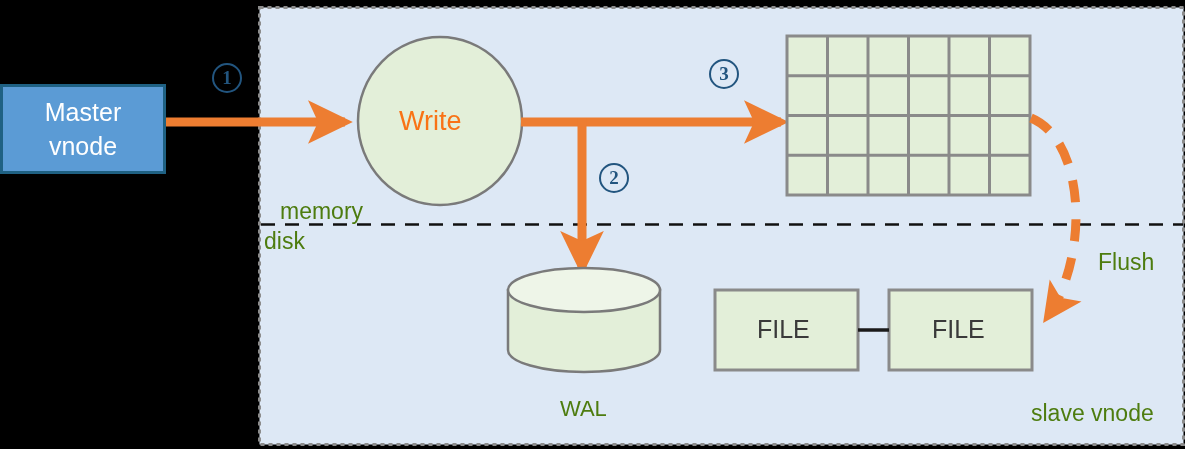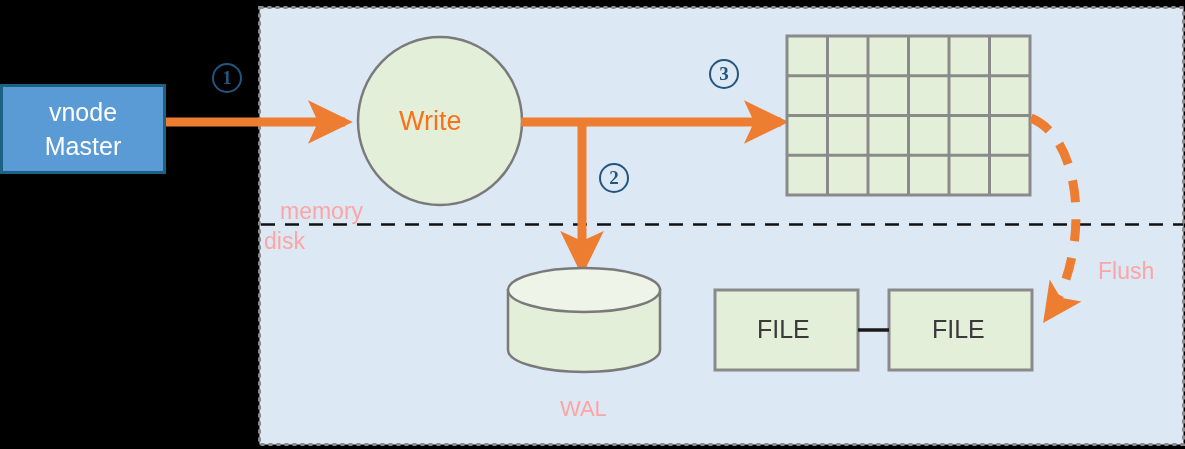--- a/index.html
+++ b/index.html
@@ -18,21 +18,21 @@
   #svg-layer {
     position: absolute;
     left: 0;
     top: 0;
     width: 1185px;
     height: 449px;
   }
   .lbl {
     position: absolute;
     white-space: nowrap;
-    color: #fca5a5;
+    color: #4d7c0f;
     font-family: "Liberation Sans", sans-serif;
   }
   .lbl-write {
     font-size: 27px;
     color: #f97316;
     left: 399px;
     top: 106px;
   }
   .lbl-memory {
     font-size: 23px;
@@ -46,21 +46,20 @@
   }
   .lbl-wal {
     font-size: 22px;
     left: 560px;
     top: 396px;
   }
   .lbl-flush {
     font-size: 23px;
     left: 1098px;
     top: 249px;
-    margin-top: 9px;
   }
   .lbl-slave {
     font-size: 23px;
     left: 1031px;
     top: 400px;
   }
   .lbl-file1 {
     font-size: 25px;
     color: #3a3a3a;
     left: 757px;
@@ -157,29 +156,30 @@
     </g>
 
     <rect x="715" y="290" width="143" height="80" fill="#e3efd9" stroke="#8a8a8a" stroke-width="3"></rect>
     <rect x="889" y="290" width="143" height="80" fill="#e3efd9" stroke="#8a8a8a" stroke-width="3"></rect>
     <line x1="858" y1="330" x2="889" y2="330" stroke="#1a1a1a" stroke-width="3.5"></line>
 
     <path d="M 1031 118 C 1085 140 1090 255 1048 316" fill="none" stroke="#ed7d31" stroke-width="9" stroke-dasharray="22 17" stroke-linecap="butt" marker-end="url(#arrowOrangeCurve)"></path>
   </svg>
 
   <div class="master-box">
+    <span>Master</span>
     <span>vnode</span>
-    <span>Master</span>
   </div>
 
   <div class="num num-1">1</div>
   <div class="num num-2">2</div>
   <div class="num num-3">3</div>
 
   <div class="lbl lbl-write">Write</div>
   <div class="lbl lbl-memory">memory</div>
   <div class="lbl lbl-disk">disk</div>
   <div class="lbl lbl-wal">WAL</div>
   <div class="lbl lbl-file1">FILE</div>
   <div class="lbl lbl-file2">FILE</div>
   <div class="lbl lbl-flush">Flush</div>
+  <div class="lbl lbl-slave">slave vnode</div>
 
 </div>
 
 </body></html>

